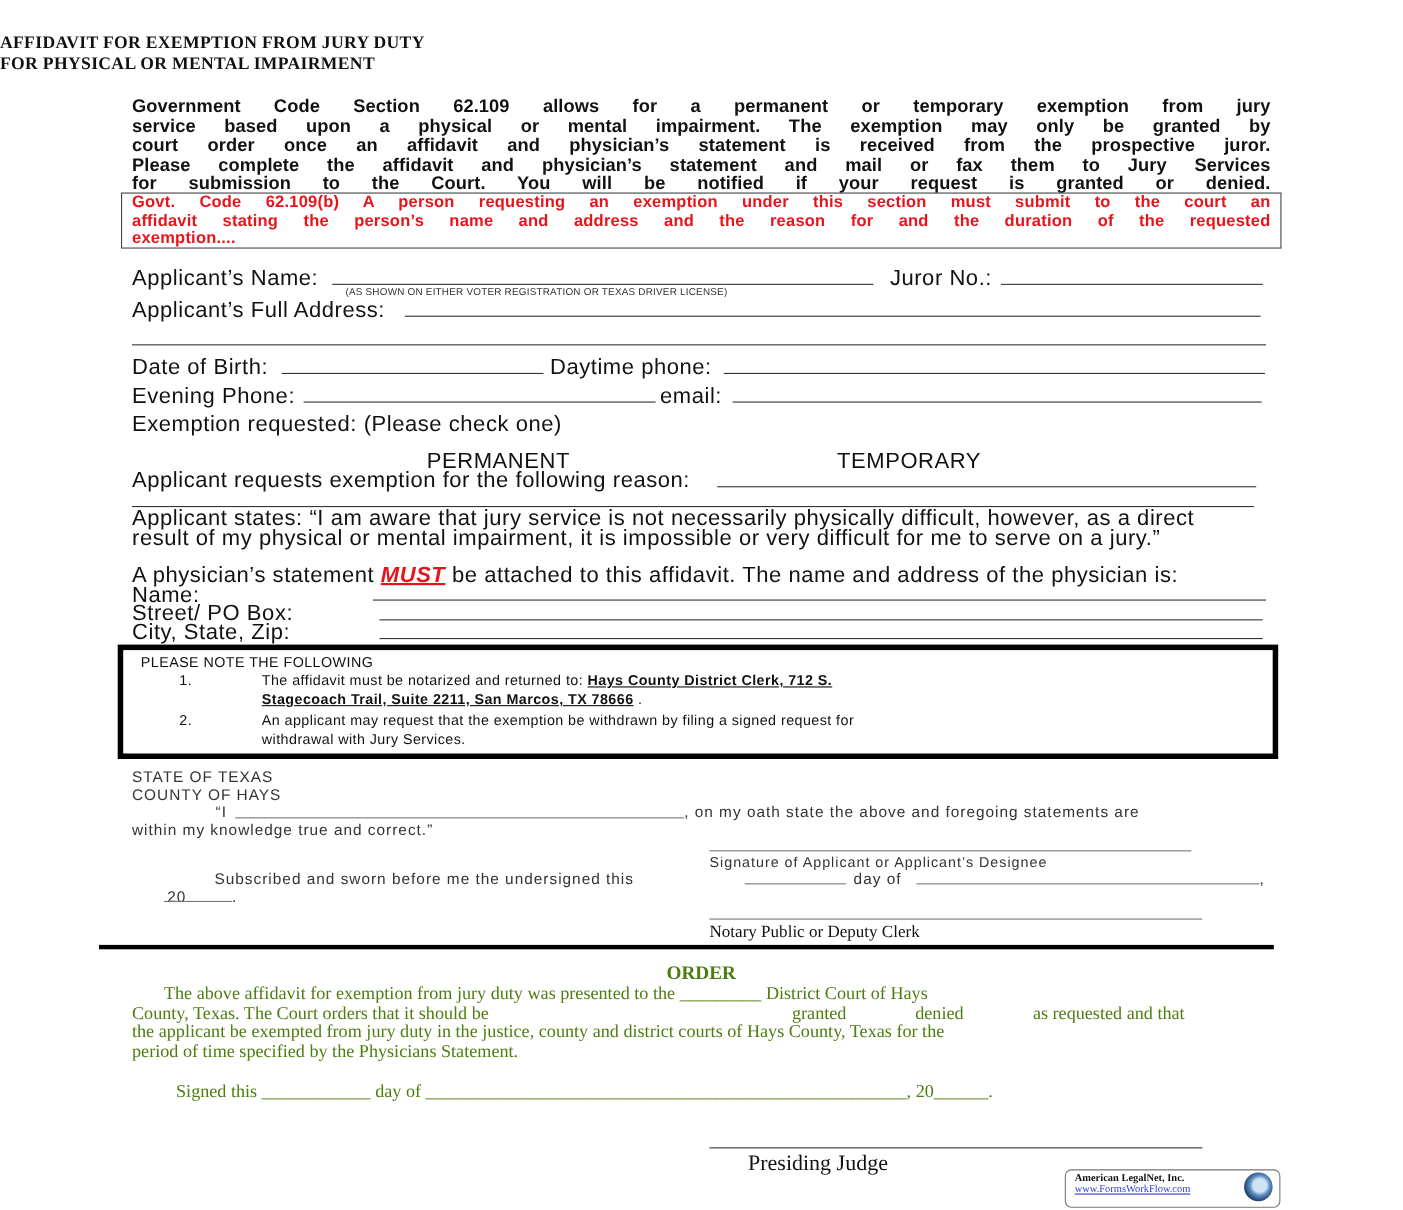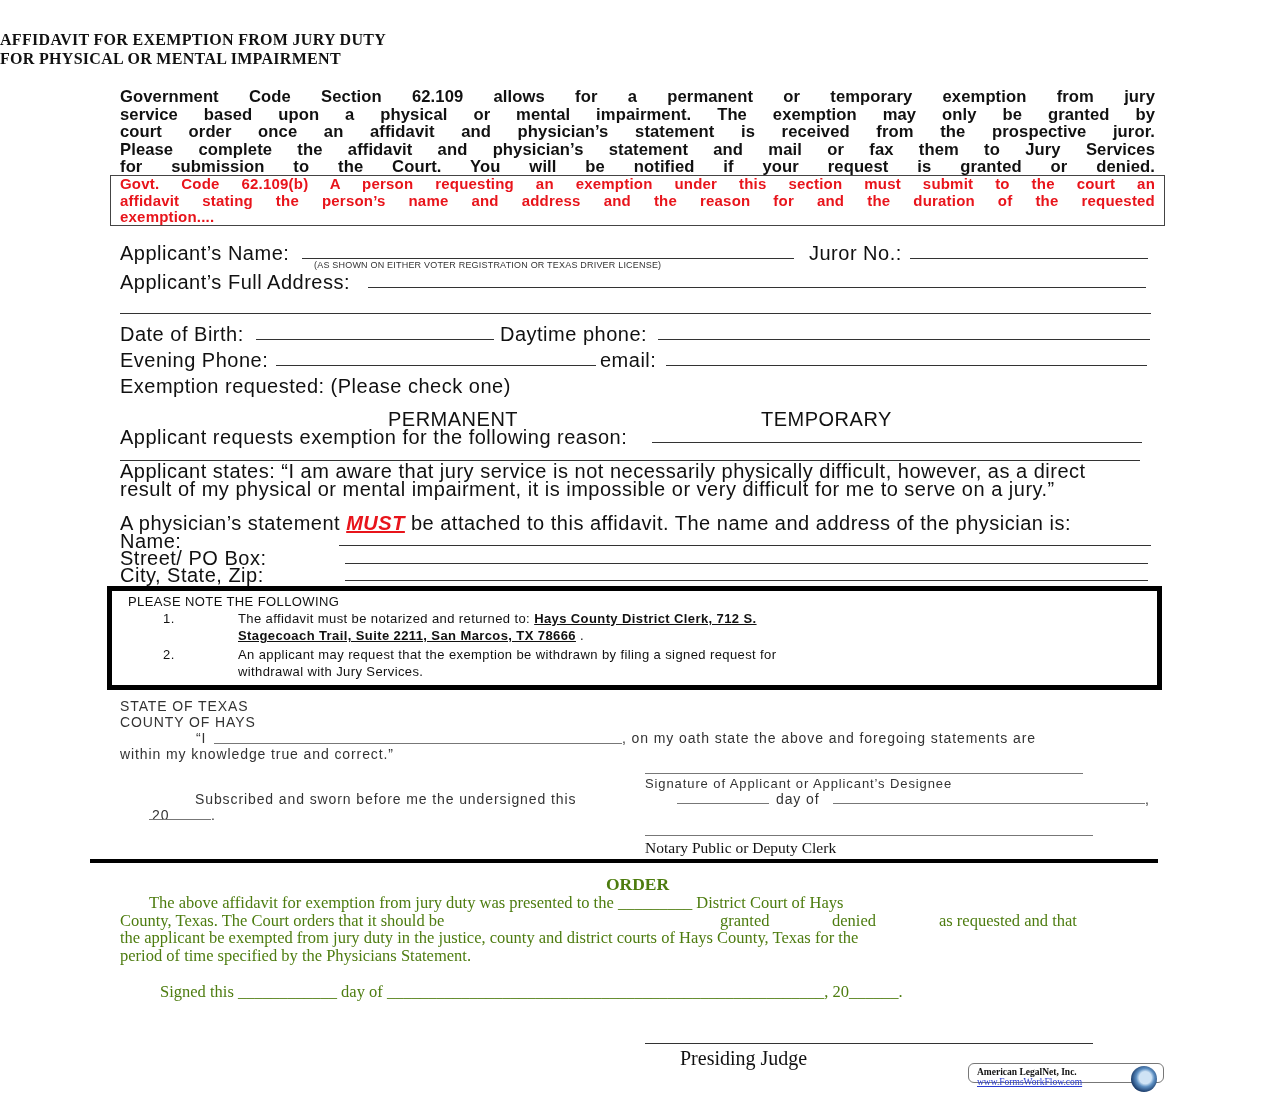--- a/index.html
+++ b/index.html
@@ -15,21 +15,21 @@
     .line { position: absolute; height: 0; border-bottom: 1.6px solid #333; }
     .thin { border-bottom: 1px solid #777; }
     .small { font-size: 9px; color: #333; letter-spacing: 0.2px; }
     .notebox { left: 107px; top: 586px; width: 1055px; height: 104px; border: 5px solid #000; }
     .note { font-size: 13px; letter-spacing: 0.4px; }
     .u { text-decoration: underline; font-weight: bold; }
     .light { font-size: 14px; color: #333; letter-spacing: 0.9px; }
     .order { font-family: "Liberation Serif", serif; font-size: 16.5px; color: #4d7c0f; }
     .must { color: #e8141b; font-weight: bold; font-style: italic; text-decoration: underline; }
     .thick { left: 90px; top: 859px; width: 1068px; height: 4px; background: #000; }
-    .logo { left: 968px; top: 1063px; width: 196px; height: 20px; border: 1px solid #777; border-radius: 6px; text-align: center; }
+    .logo { left: 968px; top: 1063px; width: 196px; height: 35px; border: 1px solid #777; border-radius: 6px; text-align: center; }
     .logo .l1 { position: absolute; left: 8px; top: 3px; font-family: "Liberation Serif", serif; font-weight: bold; font-size: 9.5px; color: #111; }
     .logo .l2 { position: absolute; left: 8px; top: 13px; font-family: "Liberation Serif", serif; font-size: 9.5px; color: #2a3bd0; text-decoration: underline; }
     .logo .globe { position: absolute; right: 6px; top: 2px; width: 26px; height: 26px; border-radius: 50%; background: radial-gradient(circle at 55% 45%, #cfe3f5 0 30%, #5d8fc2 45%, #1d3f6e 70%, #111 100%); }
   </style>
 </head>
 <body>
 
 <div class="abs title" style="top:31px;">AFFIDAVIT FOR EXEMPTION FROM JURY DUTY</div>
 <div class="abs title" style="top:50px;">FOR PHYSICAL OR MENTAL IMPAIRMENT</div>
 

